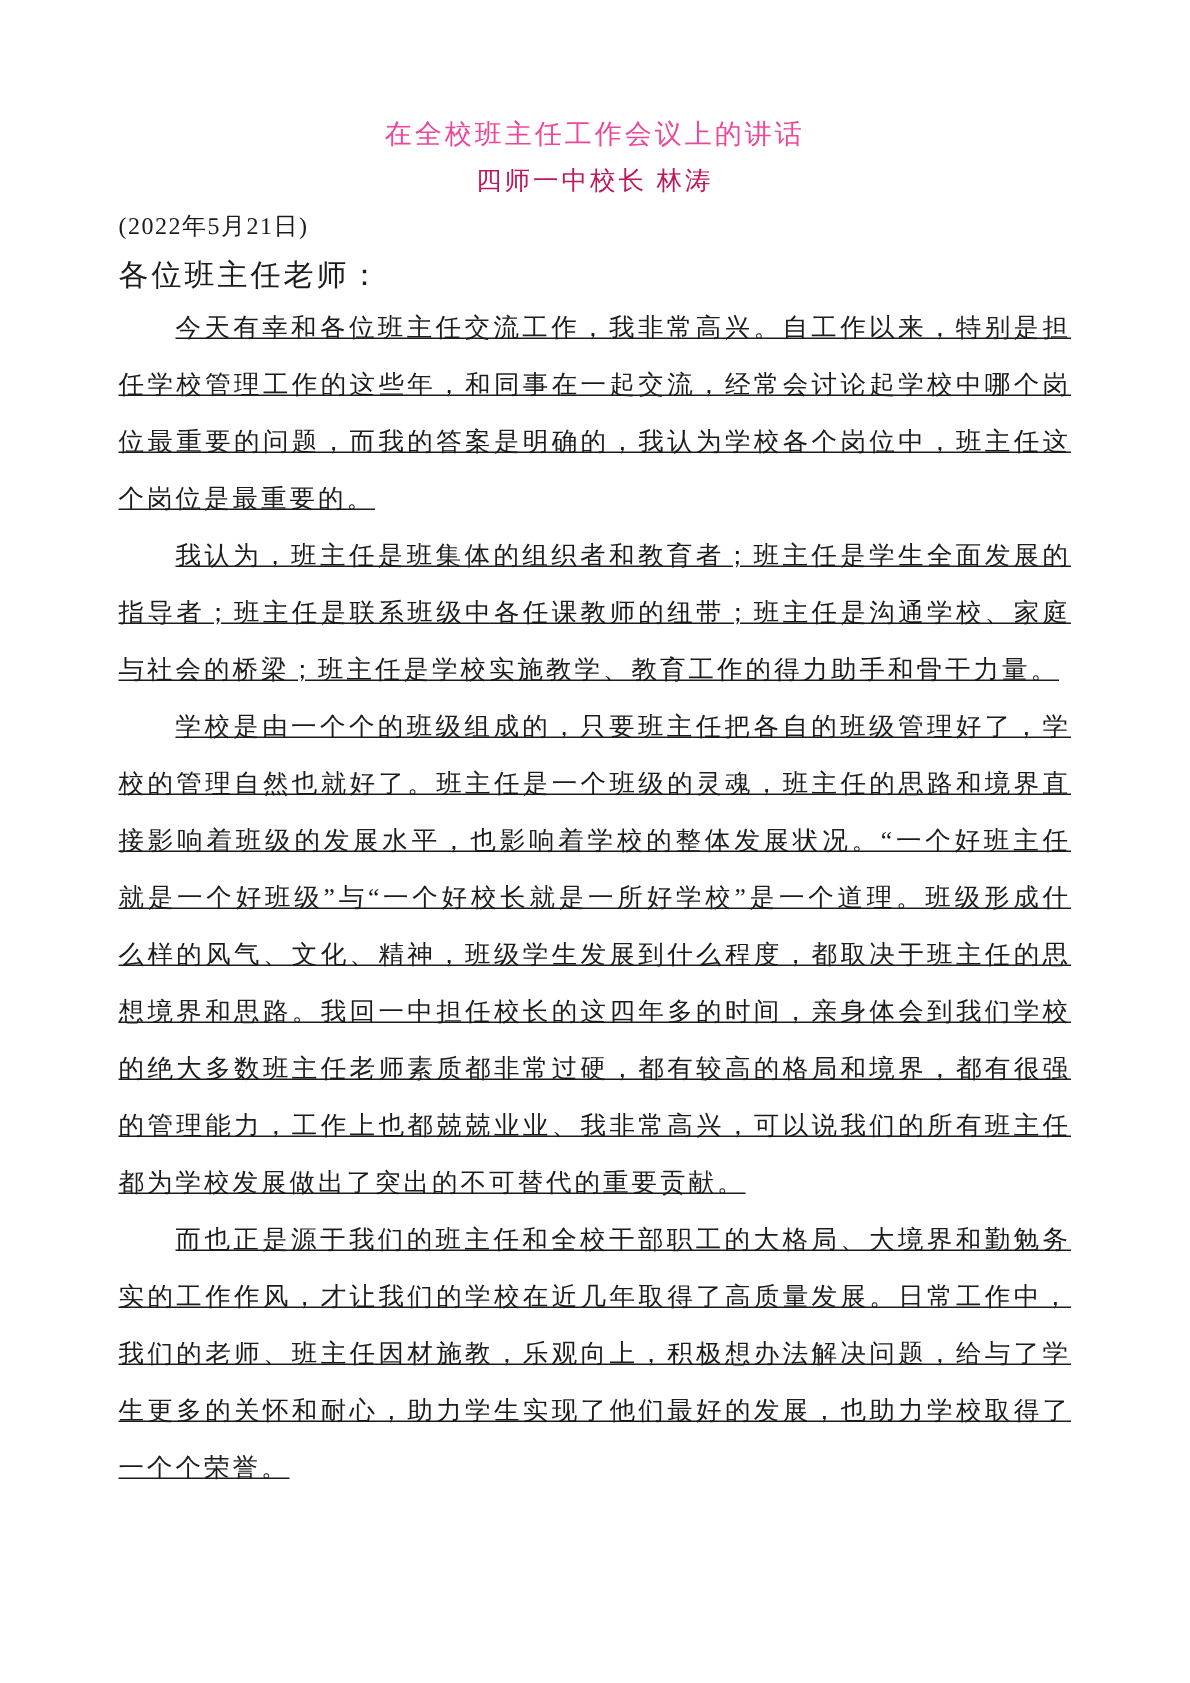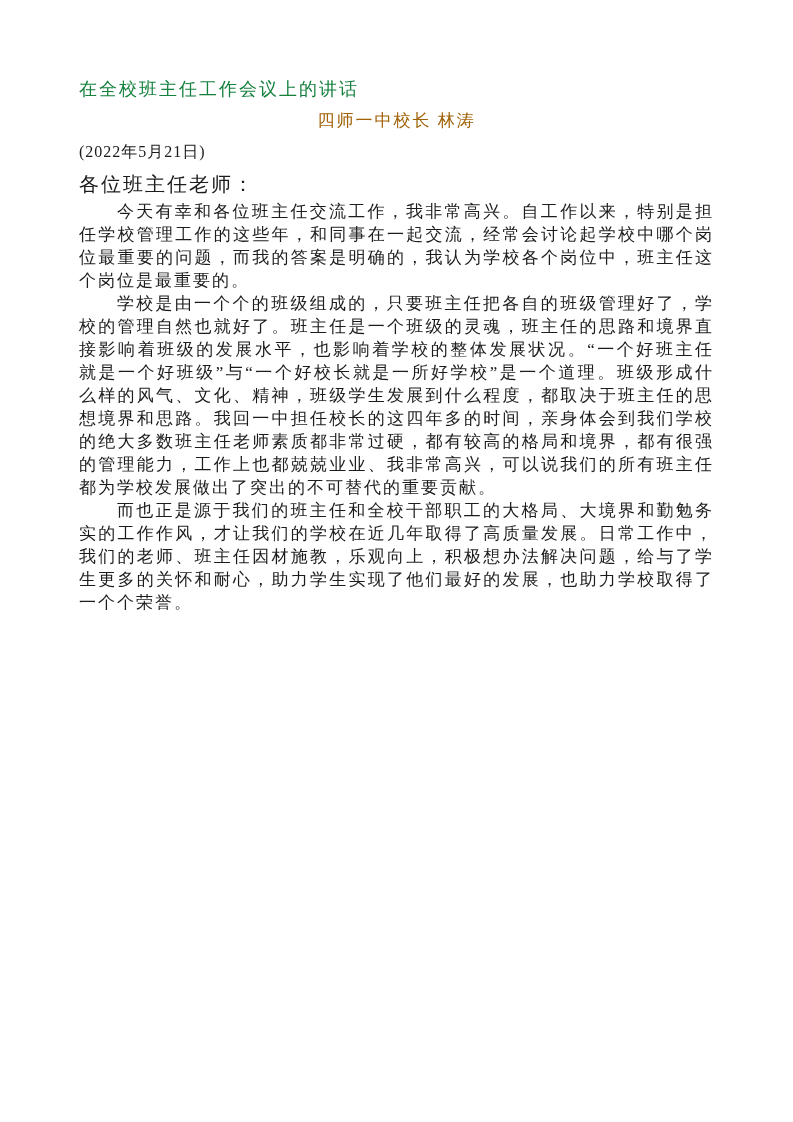--- a/index.html
+++ b/index.html
@@ -25,30 +25,30 @@
     font-weight: bold;
     font-size: 19px;
     line-height: 30px;
     text-align: center;
     color: #000000;
     letter-spacing: 0.5px;
   }
   .doc-subtitle {
     font-size: 18px;
     line-height: 31px;
-    text-align: left;
+    text-align: center;
     letter-spacing: 2px;
-    color: #15803d;
+    color: #ec4899;
   }
   .doc-author {
     font-size: 17px;
     line-height: 31px;
     text-align: center;
     letter-spacing: 2px;
-    color: #a16207;
+    color: #be185d;
   }
   .doc-date {
     font-size: 16px;
     line-height: 31px;
     letter-spacing: 1px;
     color: #1c1c1c;
   }
   .doc-body {
     margin-top: 2px;
   }
@@ -56,42 +56,44 @@
     margin: 0;
     font-size: 20px;
     line-height: 31px;
     letter-spacing: 2px;
     text-align: justify;
     text-indent: 0;
   }
   .para {
     margin: 0;
     font-size: 17px;
-    line-height: 23px;
+    line-height: 38px;
     letter-spacing: 2px;
     text-align: justify;
     text-justify: inter-ideograph;
     text-indent: 38px;
+    text-decoration: underline;
   }
 </style>
 </head>
 <body>
 
 <div class="page">
 
   <div class="doc-subtitle">在全校班主任工作会议上的讲话</div>
 
   <div class="doc-author">四师一中校长 林涛</div>
 
   <div class="doc-date">(2022年5月21日)</div>
 
   <div class="doc-body">
     <p class="salutation">各位班主任老师：</p>
 
     <p class="para">今天有幸和各位班主任交流工作，我非常高兴。自工作以来，特别是担任学校管理工作的这些年，和同事在一起交流，经常会讨论起学校中哪个岗位最重要的问题，而我的答案是明确的，我认为学校各个岗位中，班主任这个岗位是最重要的。</p>
 
+    <p class="para">我认为，班主任是班集体的组织者和教育者；班主任是学生全面发展的指导者；班主任是联系班级中各任课教师的纽带；班主任是沟通学校、家庭与社会的桥梁；班主任是学校实施教学、教育工作的得力助手和骨干力量。</p>
 
     <p class="para">学校是由一个个的班级组成的，只要班主任把各自的班级管理好了，学校的管理自然也就好了。班主任是一个班级的灵魂，班主任的思路和境界直接影响着班级的发展水平，也影响着学校的整体发展状况。“一个好班主任就是一个好班级”与“一个好校长就是一所好学校”是一个道理。班级形成什么样的风气、文化、精神，班级学生发展到什么程度，都取决于班主任的思想境界和思路。我回一中担任校长的这四年多的时间，亲身体会到我们学校的绝大多数班主任老师素质都非常过硬，都有较高的格局和境界，都有很强的管理能力，工作上也都兢兢业业、我非常高兴，可以说我们的所有班主任都为学校发展做出了突出的不可替代的重要贡献。</p>
 
     <p class="para">而也正是源于我们的班主任和全校干部职工的大格局、大境界和勤勉务实的工作作风，才让我们的学校在近几年取得了高质量发展。日常工作中，我们的老师、班主任因材施教，乐观向上，积极想办法解决问题，给与了学生更多的关怀和耐心，助力学生实现了他们最好的发展，也助力学校取得了一个个荣誉。</p>
 
   </div>
 </div>
 
 </body></html>

